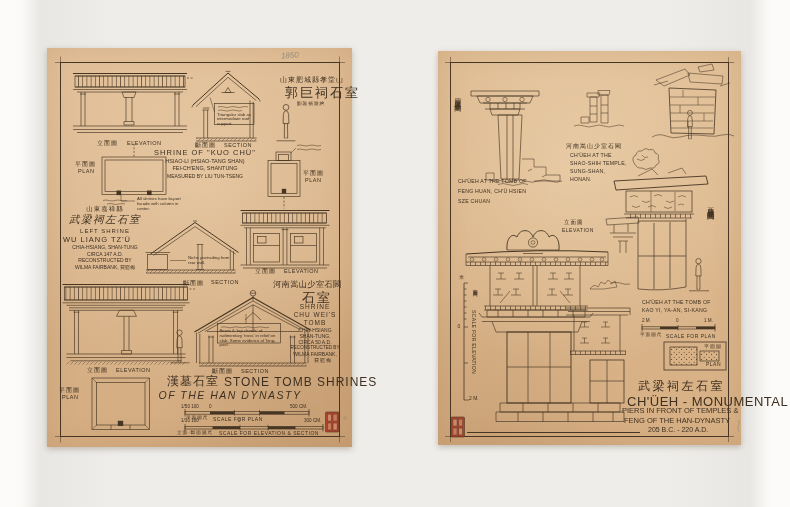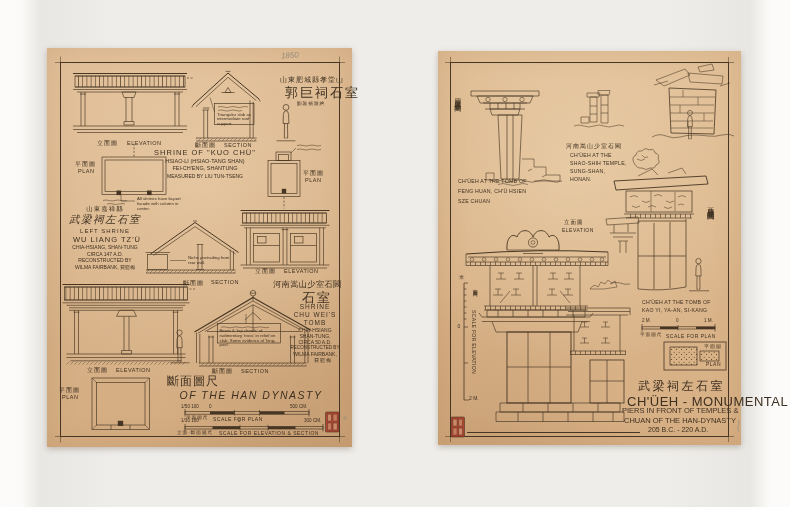--- a/index.html
+++ b/index.html
@@ -199,21 +199,21 @@
   <span class="t cn fs6" style="left:28px;top:113px;">平面圖</span>
   <span class="t fs55 sp05" style="left:31px;top:121px;">PLAN</span>
   <span class="t w fs4" style="left:90px;top:149px;width:50px;">All shrines have bi-part facade with column in center.</span>
   <span class="t w fs4" style="left:170px;top:64.5px;width:36px;">Triangular slab as intermediate roof support.</span>
   <span class="t cn fs6" style="left:256px;top:122px;">平面圖</span>
   <span class="t fs55 sp05" style="left:258px;top:130px;">PLAN</span>
 
   <span class="t ctr cn fs65" style="left:58px;top:158px;">山東嘉祥縣</span>
   <span class="t ctr cn fs10" style="left:58px;top:166px;letter-spacing:1.5px;">武梁祠左石室</span>
   <span class="t ctr fs6 sp1" style="left:58px;top:180px;">LEFT SHRINE</span>
-  <span class="t ctr fs75 sp1" style="left:60px;top:187.5px;">WU LIANG TZ'Ü</span>
+  <span class="t ctr fs75 sp1" style="left:50px;top:187.5px;">WU LIANG TZ'Ü</span>
   <span class="t ctr fs5" style="left:58px;top:197px;">CHIA-HSIANG, SHAN-TUNG</span>
   <span class="t ctr fs5" style="left:58px;top:203.5px;">CIRCA 147 A.D.</span>
   <span class="t ctr fs5" style="left:58px;top:210px;">RECONSTRUCTED BY</span>
   <span class="t ctr fs5" style="left:58px;top:216.5px;">WILMA FAIRBANK, 費慰梅</span>
   <span class="t w fs4" style="left:141px;top:208px;width:42px;">Niche protruding from rear wall.</span>
 
   <span class="t cn fs6" style="left:136px;top:231.5px;">斷面圖</span>
   <span class="t fs55 sp05" style="left:164px;top:232px;">SECTION</span>
   <span class="t cn fs6" style="left:208px;top:220px;">立面圖</span>
   <span class="t fs55 sp05" style="left:237px;top:220.5px;">ELEVATION</span>
@@ -231,22 +231,23 @@
   <span class="t ctr cn fs5" style="left:276px;top:310px;">費慰梅</span>
   <span class="t w fs4" style="left:172.5px;top:281px;width:60px;">Beam &amp; 'top chords' of rudimentary 'truss' in relief on slab. Some evidence of 'king-post'.</span>
 
   <span class="t cn fs6" style="left:40px;top:319px;">立面圖</span>
   <span class="t fs55 sp05" style="left:69px;top:319.5px;">ELEVATION</span>
   <span class="t cn fs6" style="left:165px;top:320px;">斷面圖</span>
   <span class="t fs55 sp05" style="left:194px;top:320.5px;">SECTION</span>
   <span class="t cn fs6" style="left:12px;top:339px;">平面圖</span>
   <span class="t fs55 sp05" style="left:15px;top:347px;">PLAN</span>
 
-  <span class="t cn fs12" style="left:120px;top:327px;">斷面圖尺</span>
-  <span class="t ctr fs10 sp15" style="left:204px;top:342px;">OF THE HAN DYNASTY</span>
+  <span class="t cn fs12" style="left:120px;top:327px;">漢墓石室</span>
+  <span class="t fs12 sp1" style="left:177px;top:328px;">STONE TOMB SHRINES</span>
+  <span class="t ctr fs10 sp15" style="left:183px;top:342px;">OF THE HAN DYNASTY</span>
 
   <span class="t fs45" style="left:134px;top:356.5px;">1/50 100</span>
   <span class="t fs45" style="left:162px;top:356.5px;">0</span>
   <span class="t fs45" style="left:243px;top:356.5px;">500 CM.</span>
   <span class="t cn fs45" style="left:139px;top:368px;">平面圖尺</span>
   <span class="t fs5 sp05" style="left:166px;top:368.5px;">SCALE FOR PLAN</span>
   <span class="t fs45" style="left:134px;top:371.2px;">1/30 100</span>
   <span class="t fs45" style="left:191px;top:371.2px;">0</span>
   <span class="t fs45" style="left:257px;top:371.2px;">300 CM.</span>
   <span class="t cn fs45" style="left:130px;top:382.5px;">立面·斷面圖尺</span>
@@ -398,15 +399,15 @@
 
   <span class="t cn fs5" style="left:21px;top:224px;">米</span>
   <span class="t fs5" style="left:19.5px;top:272.5px;">0</span>
   <span class="t fs5" style="left:31px;top:345px;">2 M.</span>
   <span class="t vert cn fs5" style="left:34px;top:234px;">立面圖尺</span>
   <span class="t verten fs52" style="left:33px;top:259px;">SCALE FOR ELEVATION</span>
 
   <span class="t cn fs12" style="left:200px;top:329px;letter-spacing:2.5px;">武梁祠左石室</span>
   <span class="t fs9 sp05" style="left:189px;top:344px;">CH'ÜEH - MONUMENTAL</span>
   <span class="t fs75" style="left:184px;top:356px;">PIERS IN FRONT OF TEMPLES &amp;</span>
-  <span class="t fs75" style="left:186px;top:365.5px;">CHUAN OF THE HAN-DYNASTY</span>
+  <span class="t fs75" style="left:186px;top:365.5px;">FENG OF THE HAN-DYNASTY</span>
   <span class="t fs7" style="left:210px;top:374.5px;">205 B.C. - 220 A.D.</span>
 </div>
 
 </body></html>

